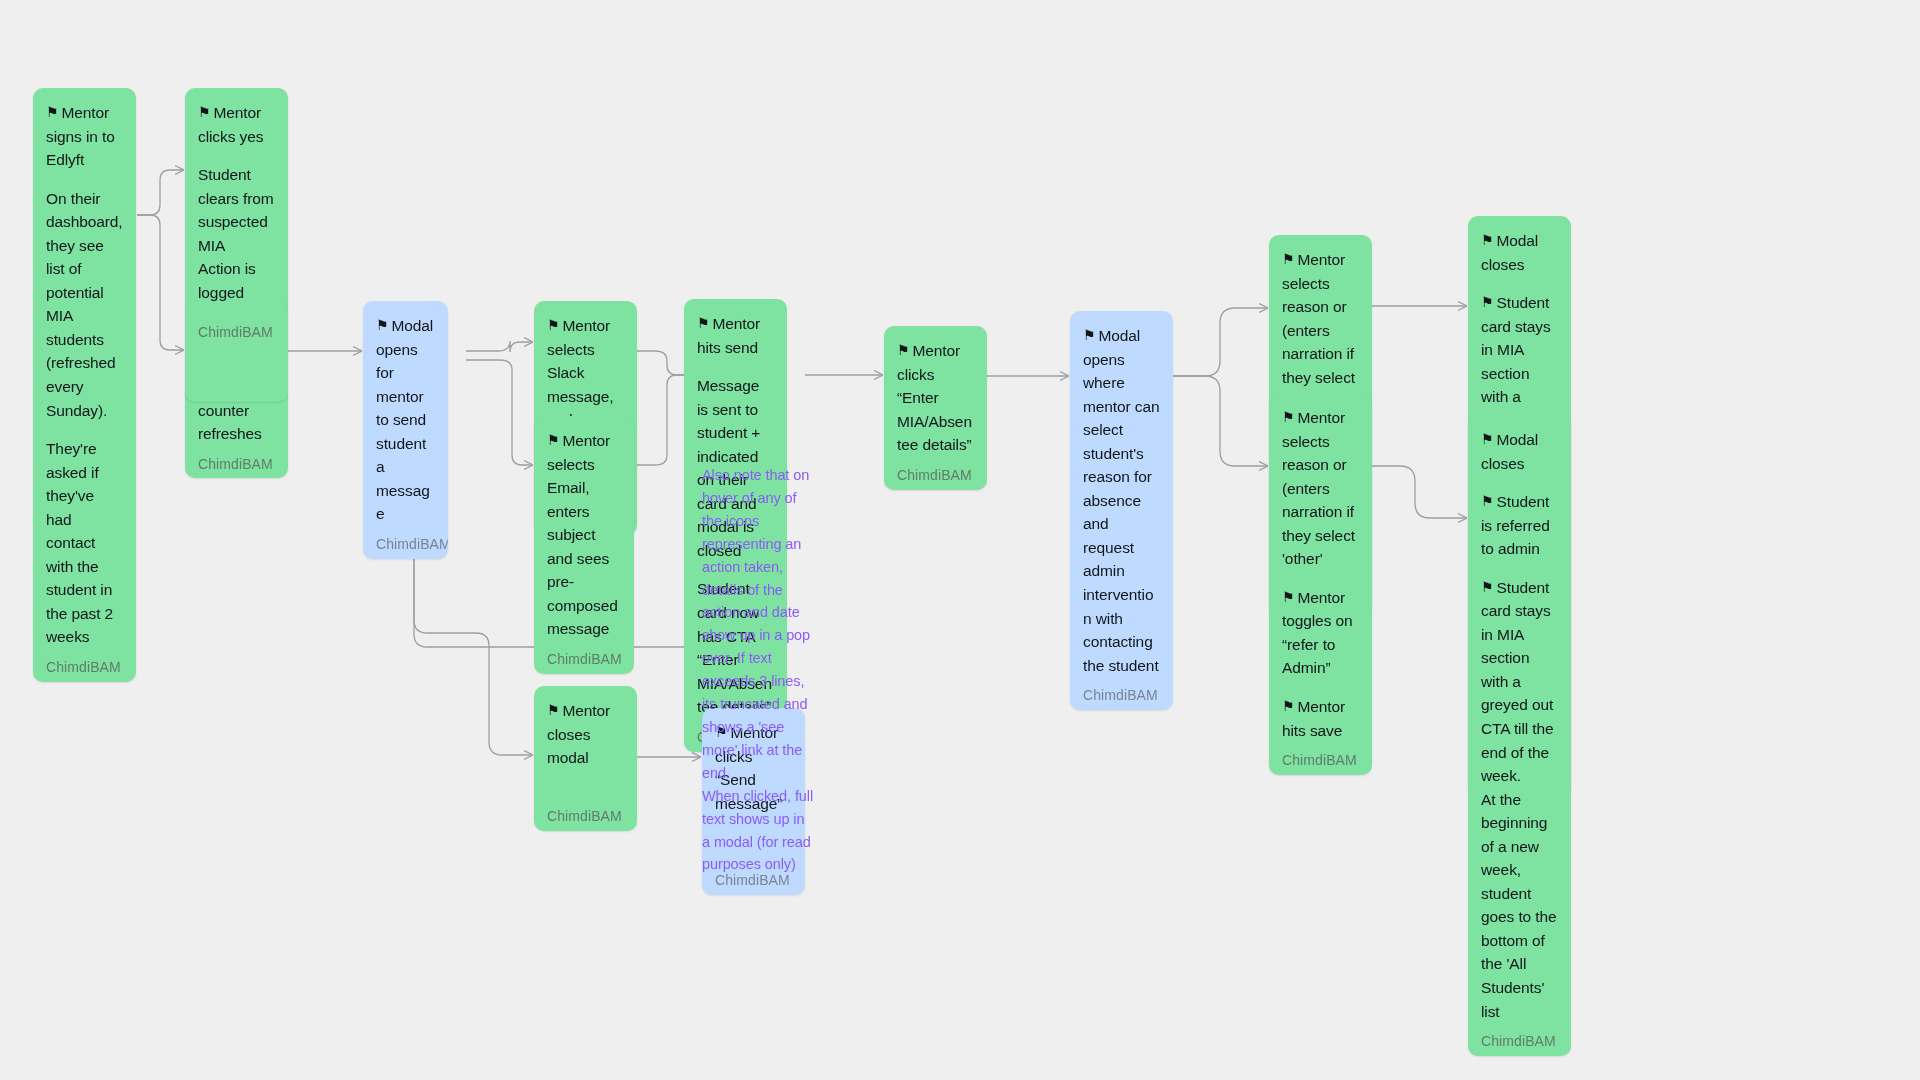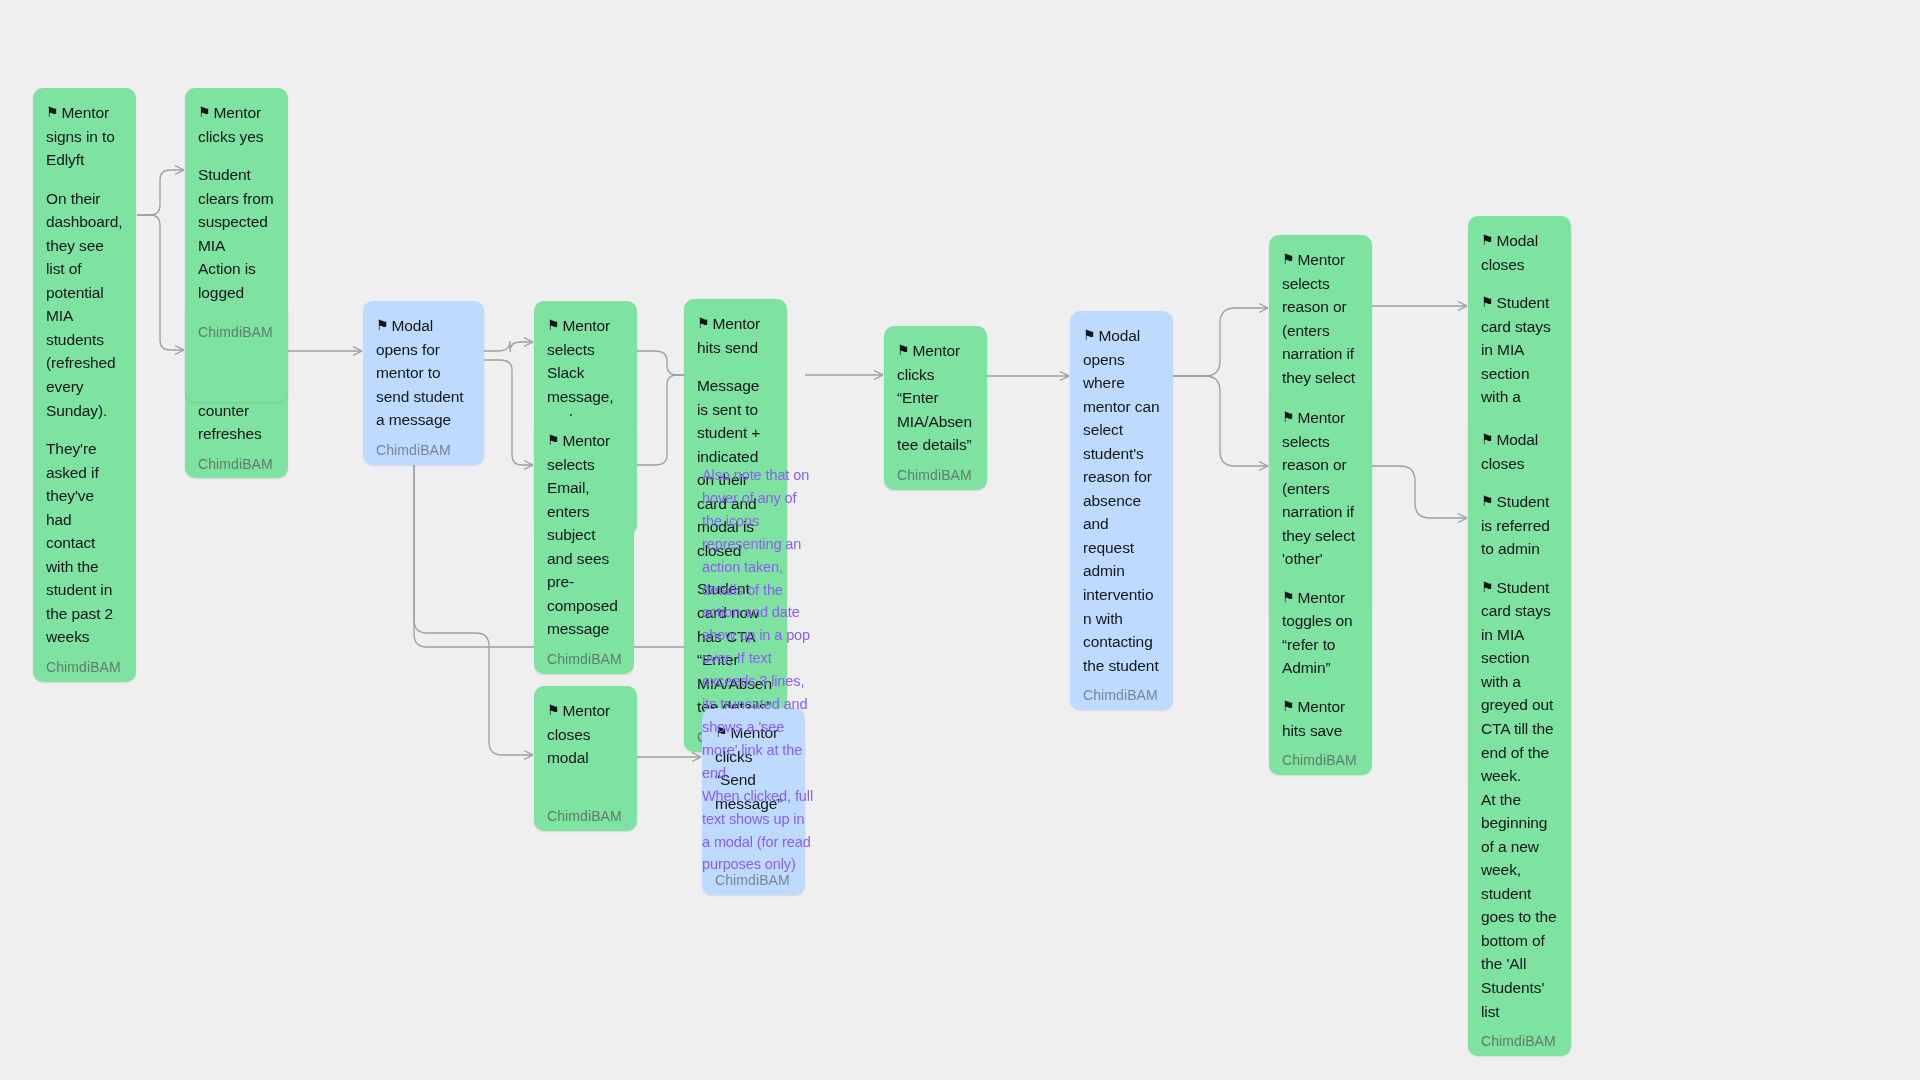--- a/index.html
+++ b/index.html
@@ -134,21 +134,21 @@
       </div>
       <div class="note green" style="left: 185px; top: 88px; width: 103px; min-height: 146px;">
         <div class="note-body"><span class="blk"><span class="bullet">⚑</span><span>Mentor clicks yes</span></span><span class="blk"><span>Student clears from suspected MIA
 Action is logged under student activity
 Their MIA counter refreshes</span></span></div>
         <div class="author">ChimdiBAM</div>
       </div>
       <div class="note green" style="left: 185px; top: 301px; width: 103px; min-height: 101px;">
         <div class="author">ChimdiBAM</div>
       </div>
-      <div class="note blue" style="left: 363px; top: 301px; width: 121px; min-height: 101px;">
+      <div class="note blue" style="left: 363px; top: 301px; width: 85px; min-height: 101px;">
         <div class="note-body"><span class="blk"><span class="bullet">⚑</span><span>Modal opens for mentor to send student a message</span></span></div>
         <div class="author">ChimdiBAM</div>
       </div>
       <div class="note green" style="left: 534px; top: 301px; width: 103px; min-height: 101px;">
         <div class="note-body"><span class="blk"><span class="bullet">⚑</span><span>Mentor selects Slack message, and sees pre-composed message</span></span></div>
         <div class="author">ChimdiBAM</div>
       </div>
       <div class="note green" style="left: 534px; top: 416px; width: 100px; min-height: 101px;">
         <div class="note-body"><span class="blk"><span class="bullet">⚑</span><span>Mentor selects Email, enters subject and sees pre-composed message</span></span></div>
         <div class="author">ChimdiBAM</div>

